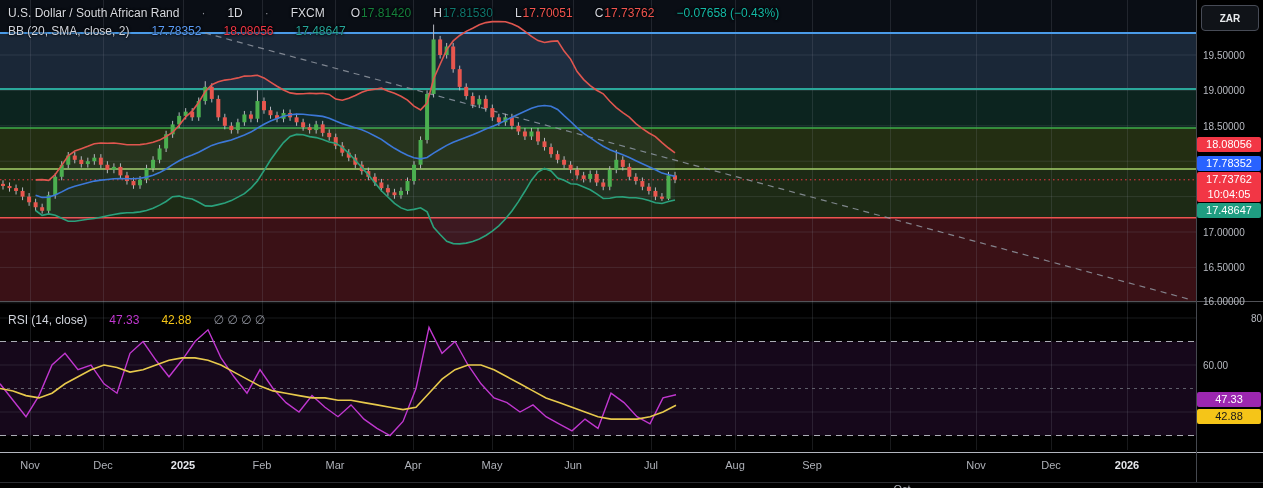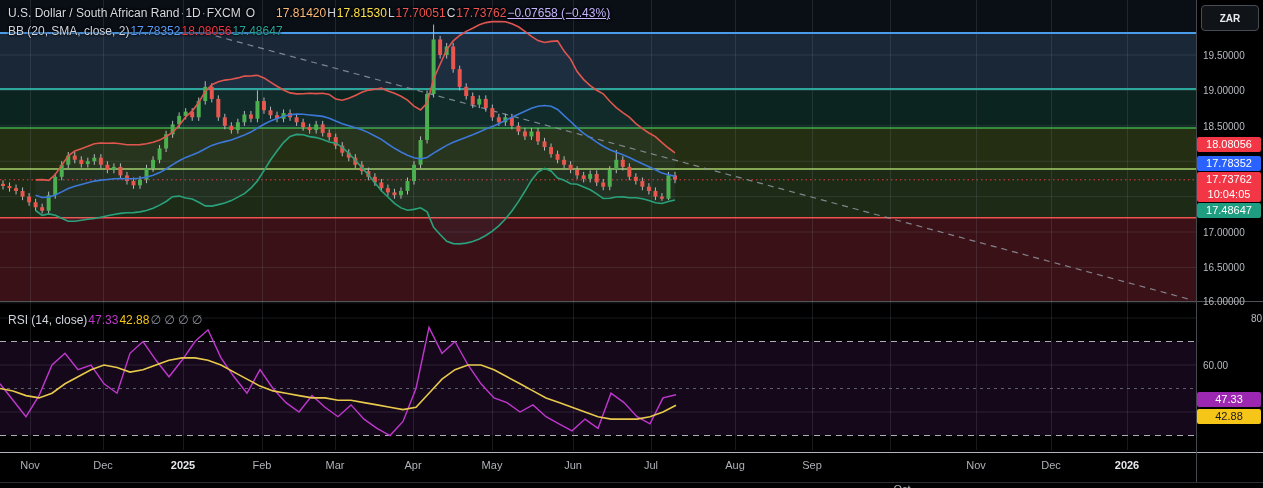--- a/index.html
+++ b/index.html
@@ -1,19 +1,19 @@
 <!DOCTYPE html>
 <html><head>
 <meta charset="utf-8">
 <style>
   html,body{margin:0;padding:0;background:#000;}
   #app{position:relative;width:1263px;height:488px;background:#000;overflow:hidden;
        font-family:"Liberation Sans","DejaVu Sans",sans-serif;-webkit-font-smoothing:antialiased;}
   #chart-svg{position:absolute;left:0;top:0;}
-  .legend{position:absolute;left:8px;display:flex;gap:1px;align-items:flex-start;
+  .legend{position:absolute;left:8px;display:flex;gap:22px;align-items:flex-start;
           font-size:12px;color:#d6d9e0;white-space:nowrap;text-shadow:0 0 3px #000,0 0 2px #000;}
   .legend .sep{color:#8b8e98;}
   .legend .dim{color:#d1d4dc;}
   .lg-val{font-weight:400;}
   .ohlc-letter{color:#d1d4dc;margin-right:1px;}
   .axis-label{position:absolute;left:1203px;width:58px;font-size:10px;color:#b7bac1;
               transform:translateY(-50%);letter-spacing:0;}
   .badge{position:absolute;left:1197px;width:64px;box-sizing:border-box;text-align:center;
          font-size:11px;line-height:15px;color:#fff;border-radius:2px;}
   .time-label{position:absolute;top:459px;transform:translateX(-50%);font-size:11px;color:#aeb1b8;}
@@ -292,28 +292,28 @@
       <line x1="0" y1="482.5" x2="1263" y2="482.5" stroke="#2c2e33"></line>
     </svg>
 
   <div class="legend" style="top:6px;">
     <span>U.S. Dollar / South African Rand</span>
     <span class="sep">·</span>
     <span>1D</span>
     <span class="sep">·</span>
     <span>FXCM</span>
     <span style="margin-left:4px;">
-      <span class="ohlc-letter">O</span><span class="lg-val ohlc-v" style="color: #fdba74; margin-left: 20px;">17.81420</span></span>
+      <span class="ohlc-letter">O</span><span class="lg-val ohlc-v" style="color: #15803d;">17.81420</span></span>
     <span>
-      <span class="ohlc-letter">H</span><span class="lg-val ohlc-v" style="color: #fde047;">17.81530</span></span>
+      <span class="ohlc-letter">H</span><span class="lg-val ohlc-v" style="color: #0f766e;">17.81530</span></span>
     <span>
       <span class="ohlc-letter">L</span><span class="lg-val ohlc-v" style="color: rgb(240, 84, 79);">17.70051</span></span>
     <span>
       <span class="ohlc-letter">C</span><span class="lg-val ohlc-v" style="color: rgb(240, 84, 79);">17.73762</span></span>
-    <span class="lg-val ohlc-v" style="color: #c4b5fd; text-decoration: underline;">−0.07658 (−0.43%)</span>
+    <span class="lg-val ohlc-v" style="color: #14b8a6;">−0.07658 (−0.43%)</span>
   </div>
 
   <div class="legend" style="top:24px;">
     <span class="dim">BB (20, SMA, close, 2)</span>
     <span class="lg-val" id="bb-basis-txt" style="color: rgb(91, 156, 246);">17.78352</span>
     <span class="lg-val" id="bb-upper-txt" style="color: rgb(242, 54, 69);">18.08056</span>
     <span class="lg-val" id="bb-lower-txt" style="color: rgb(38, 166, 154);">17.48647</span>
   </div>
 
   <div class="legend" style="top:313px;">

